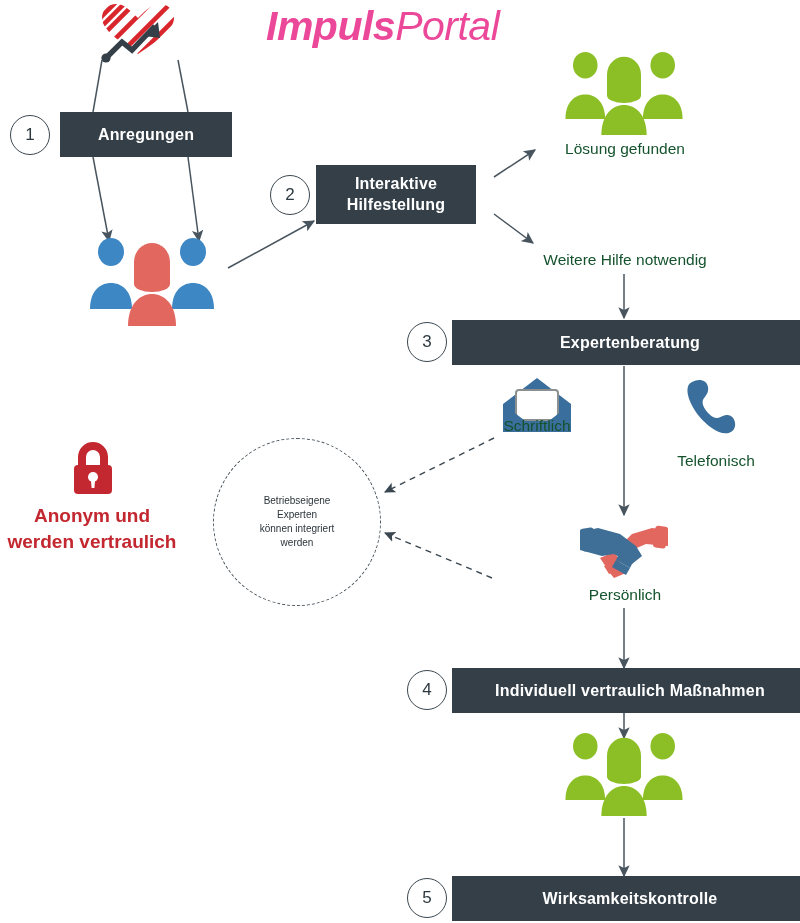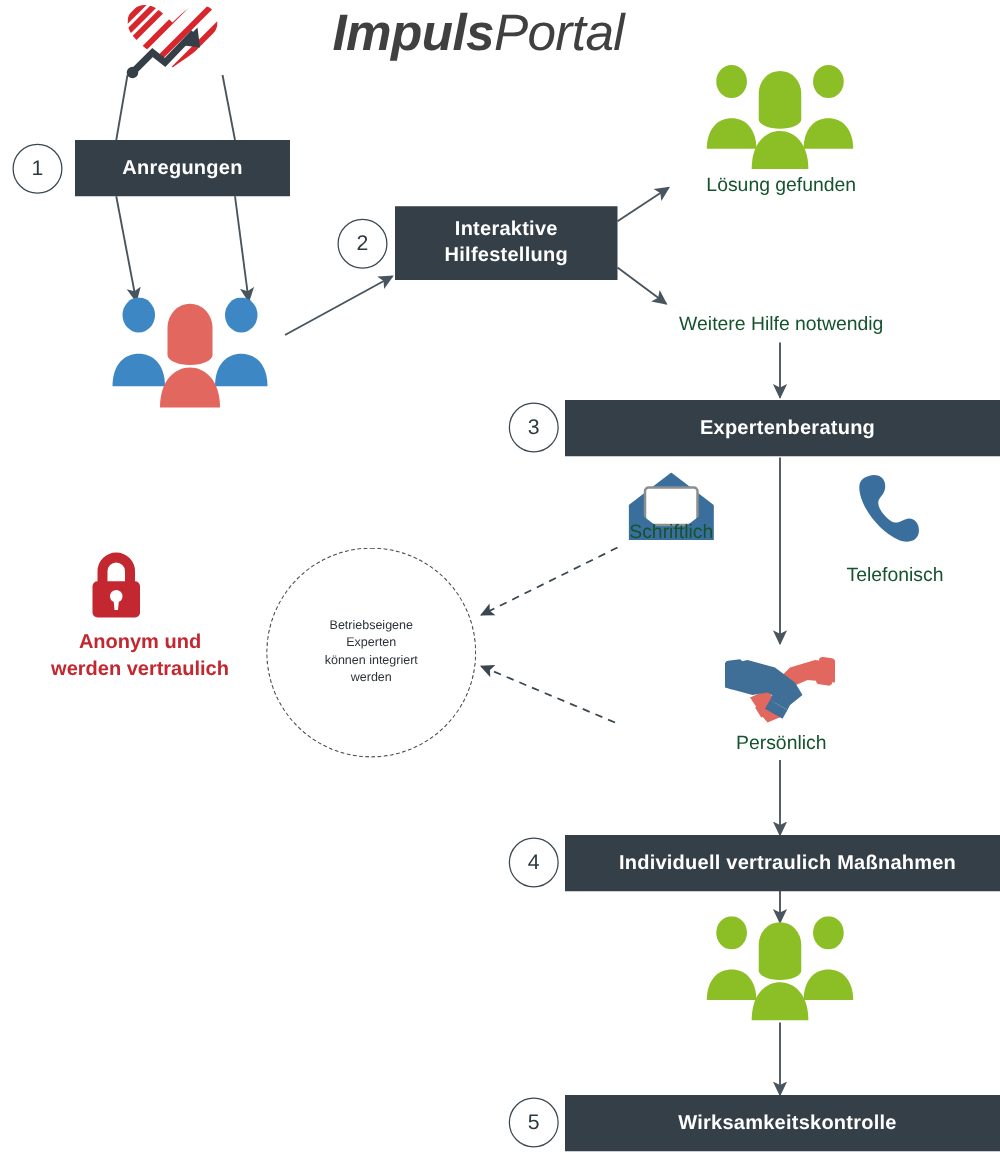--- a/index.html
+++ b/index.html
@@ -26,26 +26,26 @@
   .label.center{transform:translateX(-50%);text-align:center;}
 
   
   .dashed-circle{position:absolute;left:213px;top:438px;width:168px;height:168px;
        border-radius:50%;border:1.7px dashed #4a555d;
        display:flex;align-items:center;justify-content:center;box-sizing:border-box;}
   .dashed-circle .txt{font-size:10px;line-height:1.42;color:#2b343a;text-align:center;}
 
   
   .anon-text{position:absolute;left:92px;top:503px;transform:translateX(-50%);
-       text-align:center;color:#c3272f;font-size:16px;font-weight:700;line-height:1.35;margin-left:20px;}
+       text-align:center;color:#c3272f;font-size:19px;font-weight:700;line-height:1.35;}
 
   
   .logo{position:absolute;left:98px;top:2px;width:372px;height:62px;}
   .logo-text{position:absolute;left:168px;top:1px;font-size:41px;letter-spacing:-.5px;
-       color:#404040;font-style:italic;white-space:nowrap;}
+       color:#ec4899;font-style:italic;white-space:nowrap;}
   .logo-text b{font-weight:800;font-style:italic;}
   .logo-text i{font-weight:400;font-style:italic;}
 
   .icon-wrap{position:absolute;}
 </style>
 </head>
 <body>
 
 <div class="stage">
 
@@ -144,21 +144,21 @@
       <g fill="#e2675f">
         <path d="M62,24 a18,19 0 0 1 36,0 l0,22 a18,8 0 0 1 -36,0 Z"></path>
         <path d="M56,88 C56,66 68,56 80,56 C92,56 104,66 104,88 Z"></path>
       </g>
     </svg>
   </div>
 
   <div class="step-circle" style="left:270px;top:175px;">
     <span>2</span>
   </div>
-  <div class="bar two-line" style="left:316px;top:165px;width:178px;height:59px;">
+  <div class="bar two-line" style="left:316px;top:165px;width:160px;height:59px;">
     <span>Interaktive</span>
     <span>Hilfestellung</span>
   </div>
 
   <div class="icon-wrap" style="left:548px;top:52px;">
     <svg width="152" height="85" viewBox="0 0 160 90" xmlns="http://www.w3.org/2000/svg">
       <g fill="#8cbf26">
         <path d="M26,14 a13,14 0 0 1 26,0 a13,14 0 0 1 -26,0 Z"></path>
         <path d="M18,71 C18,53 28,45 39,45 C50,45 60,53 60,71 Z"></path>
         <path d="M108,14 a13,14 0 0 1 26,0 a13,14 0 0 1 -26,0 Z"></path>

